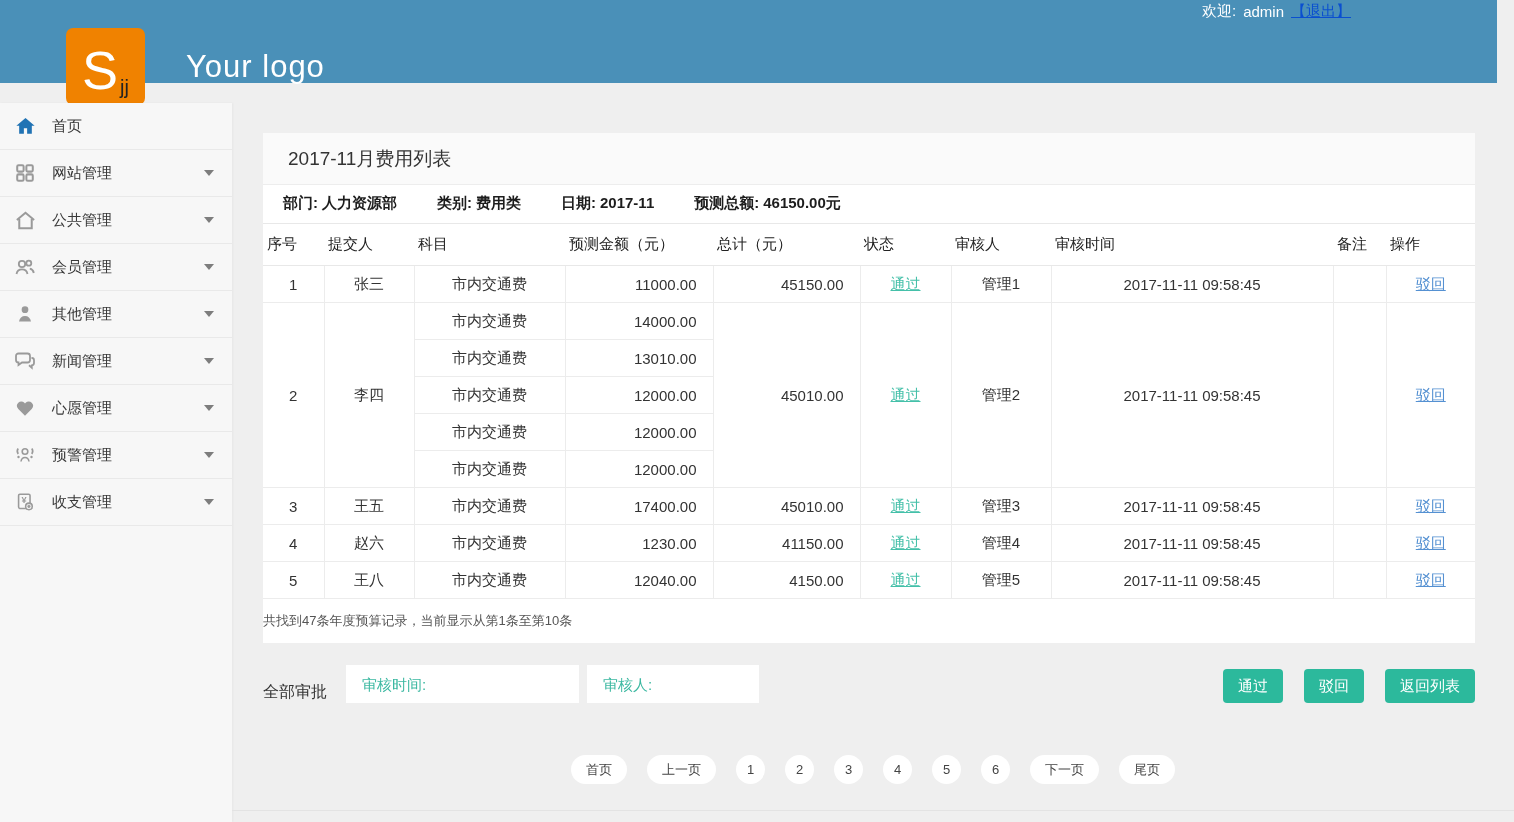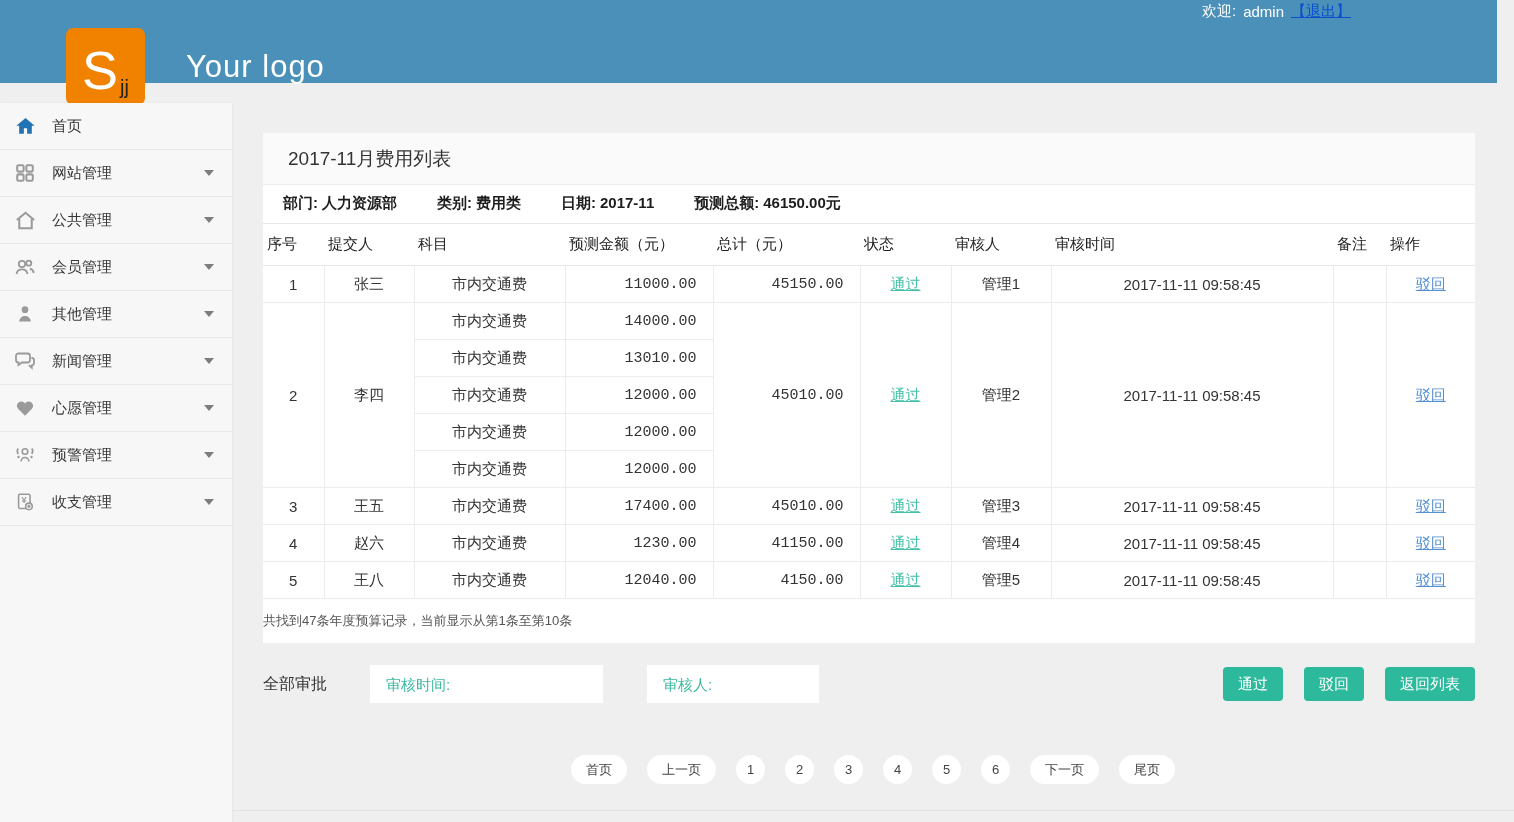--- a/index.html
+++ b/index.html
@@ -31,29 +31,29 @@
   .main{position:absolute;left:232px;top:103px;right:0;bottom:0;}
   .panel{margin:30px 39px 0 31px;background:#fff;}
   .panel-title{height:52px;line-height:52px;padding-left:25px;font-size:19px;color:#333;background:#fafafa;border-bottom:1px solid #ededed;}
   .filter-row{display:flex;gap:36px;padding:9px 0 10px 20px;font-size:15px;font-weight:bold;color:#1d1d1d;border-bottom:1px solid #e8e8e8;}
   .filter-item span{margin-right:4px;}
   table.data-table{width:100%;border-collapse:collapse;font-size:15px;color:#333;table-layout:fixed;}
   .data-table th{font-weight:normal;padding:11px 4px;text-align:left;border-bottom:1px solid #e8e8e8;color:#222;margin-left:36px;}
   .data-table td{padding:8px 4px;border:1px solid #ececec;text-align:center;height:37px;}
   .data-table tr>td:first-child{border-left:none;}
   .data-table tr>td:last-child{border-right:none;}
-  .data-table td.num{text-align:right;padding-right:16px;font-family:Liberation Mono, monospace;}
+  .data-table td.num{text-align:right;padding-right:16px;}
   .link-pass{color:#45c0a9;text-decoration:underline;cursor:pointer;}
   .link-reject{color:#5591d2;text-decoration:underline;cursor:pointer;}
   .summary{padding:13px 0;font-size:13px;color:#555;}
   
-  .approval{display:flex;align-items:center;margin:22px 39px 0 31px;gap:24px;}
+  .approval{display:flex;align-items:flex-end;margin:22px 39px 0 31px;}
   .approval-label{font-size:16px;color:#333;}
   .appr-input{width:233px;height:38px;border:none;background:#fff;margin-left:19px;padding:0 16px;font-size:15px;color:#333;outline:none;}
-  .appr-input+.appr-input{width:172px;margin-left:20px;}
+  .appr-input+.appr-input{width:172px;margin-left:8px;}
   .appr-input::placeholder{color:#3bb8a1;opacity:1;}
   .appr-buttons{margin-left:auto;display:flex;gap:21px;}
   .btn{background:#2cb99c;color:#fff;border:none;border-radius:4px;height:34px;padding:0 15px;font-size:15px;cursor:pointer;}
   
   .pagination{display:flex;justify-content:center;align-items:center;gap:20px;margin-top:52px;}
   .page-pill{background:#fff;border-radius:15px;height:29px;line-height:29px;padding:0 15px;font-size:13px;color:#444;cursor:pointer;}
   .page-num{padding:0;width:29px;text-align:center;border-radius:50%;}
   .footer-line{margin:26px 0 0 0;border-top:1px solid #e3e3e3;}
 </style>
 </head>

